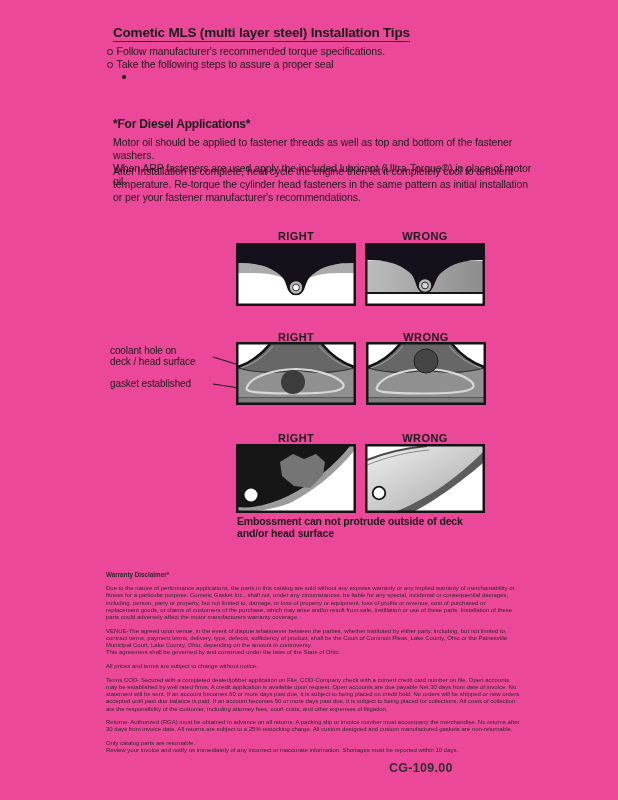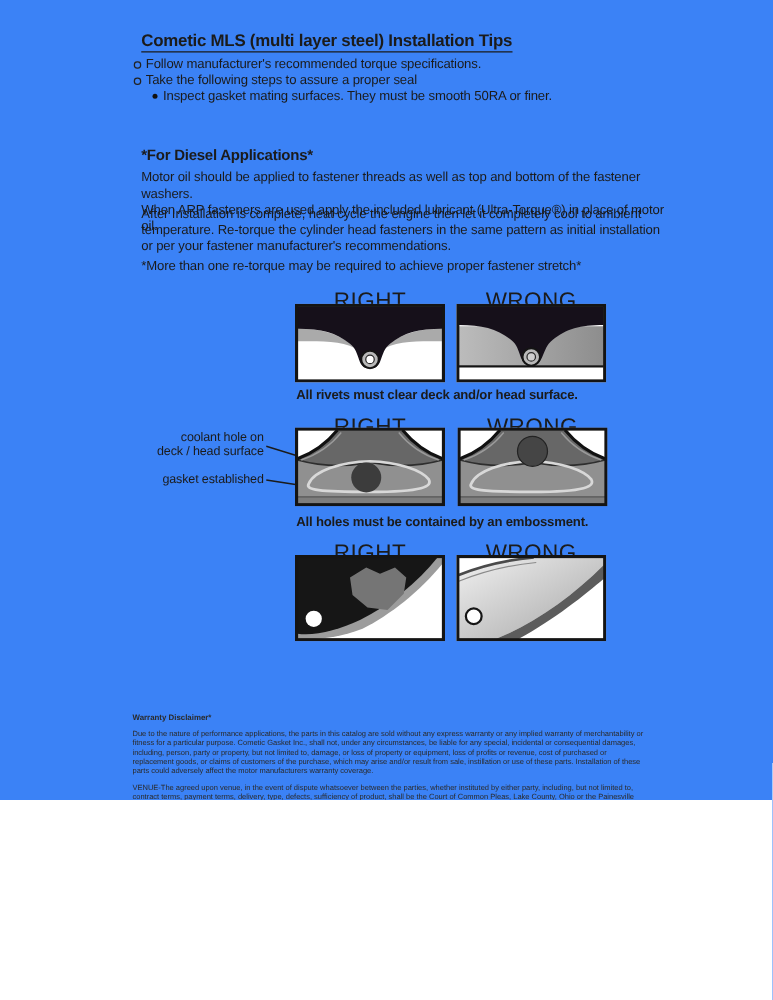--- a/index.html
+++ b/index.html
@@ -1,17 +1,17 @@
 <!DOCTYPE html>
 <html><head>
 <meta charset="utf-8">
 <style>
   html,body { margin:0; padding:0; background:#ffffff; }
   .page {
-    position:relative; width:618px; height:640px; background:#3b82f6;
+    position:relative; width:618px; height:800px; background:#ec4899;
     font-family:"Liberation Sans","DejaVu Sans",sans-serif; color:#1b1b1b;
     overflow:hidden;
   }
   .title {
     position:absolute; left:113px; top:25px;
     font-size:13.5px; font-weight:bold; letter-spacing:-0.2px;
     border-bottom:1.6px solid #1b1b1b; padding-bottom:1px;
   }
   .bullets { position:absolute; left:107px; top:45px; font-size:10.5px; letter-spacing:-0.1px; }
   .b { display:flex; line-height:13px; }
@@ -19,28 +19,28 @@
   .m-o { flex:none; width:3.6px; height:3.6px; border:1px solid #222; border-radius:50%; margin:4px 4px 0 0; }
   .m-f { flex:none; width:4.4px; height:4.4px; background:#111; border-radius:50%; margin:4px 4px 0 0; }
   .diesel-h { position:absolute; left:113px; top:117px; font-size:12px; font-weight:bold; letter-spacing:-0.2px; }
   .body-p {
     position:absolute; left:113px; width:430px;
     font-size:10.5px; line-height:13px; letter-spacing:-0.1px; white-space:pre-line;
   }
   .fig { position:absolute; }
   .flabel {
     position:absolute; width:120px; text-align:center;
-    font-size:18px; font-weight:normal; letter-spacing:0.4px;
+    font-size:11px; font-weight:bold; letter-spacing:0.4px;
   }
   .panel { position:absolute; display:block; }
   .fcaption {
     position:absolute; font-size:10.5px; font-weight:bold; letter-spacing:-0.15px;
     line-height:11.5px; white-space:pre-line;
   }
-  .ann { position:absolute; font-size:10px; line-height:11px; letter-spacing:-0.1px; text-align:right; white-space:pre-line; }
+  .ann { position:absolute; font-size:10px; line-height:11px; letter-spacing:-0.1px; white-space:pre-line; }
   .leader { position:absolute; left:0; top:0; }
   .legal { position:absolute; left:106px; top:571px; width:414px; font-size:6px; line-height:7.2px; color:#2a2a2a; letter-spacing:0; }
   .legal-h { font-weight:bold; font-size:6.3px; margin:0 0 7px 0; }
   .legal p { margin:0 0 6.5px 0; white-space:pre-line; }
   .pagenum { position:absolute; left:389px; top:761px; font-size:12.5px; letter-spacing:0.3px; color:#2f2f2f;font-weight:bold; }
 </style>
 </head>
 <body>
 
 <div class="page">
@@ -51,31 +51,29 @@
     <div class="b">
       <span class="m-o"></span>
       <span>Follow manufacturer's recommended torque specifications.</span>
     </div>
     <div class="b">
       <span class="m-o"></span>
       <span>Take the following steps to assure a proper seal</span>
     </div>
     <div class="b sub">
       <span class="m-f"></span>
-      <span>Inspect gasket mating surfaces.  They must be smooth 50RA or finer.</span>
     </div>
   </div>
 
   <div class="diesel-h">*For Diesel Applications*</div>
   <div class="body-p" style="top:136px">Motor oil should be applied to fastener threads as well as top and bottom of the fastener washers.
 When ARP fasteners are used apply the included lubricant (Ultra-Torque®) in place of motor oil.</div>
   <div class="body-p" style="top:165px">After Installation is complete, heat cycle the engine then let it completely cool to ambient
 temperature. Re-torque the cylinder head fasteners in the same pattern as initial installation
 or per your fastener manufacturer's recommendations.</div>
-  <div class="body-p" style="top:207px">*More than one re-torque may be required to achieve proper fastener stretch*</div>
 
   <div class="fig" style="left:236px; top:230px; width:250px; height:96px;">
     <div class="flabel" style="left:0;   top:0;">RIGHT</div>
     <div class="flabel" style="left:129px;top:0;">WRONG</div>
 
     <svg class="panel" style="left:0; top:13px;" width="120" height="63" viewBox="0 0 120 63">
       <rect x="0" y="0" width="120" height="63" fill="#ffffff"></rect>
       <path d="M2,20 C20,20 33,23 46,33 L52,38 C40,29 20,30 2,30 Z" fill="#aaaaaa"></path>
       <path d="M118,20 C100,20 87,23 74,33 L68,38 C80,29 100,30 118,30 Z" fill="#aaaaaa"></path>
       <path d="M2,2 H118 V20 C99,20 87,23 76,32 C67,39 71,52 60,52 C49,52 53,39 44,32 C33,23 21,20 2,20 Z" fill="#16101a"></path>
@@ -93,21 +91,20 @@
       </defs>
       <rect x="0" y="0" width="120" height="63" fill="#ffffff"></rect>
       <rect x="2" y="18" width="116" height="31.5" fill="url(#gw1)"></rect>
       <line x1="2" y1="50" x2="118" y2="50" stroke="#141414" stroke-width="1.8"></line>
       <path d="M2,2 H118 V17 C99,17 88,20 77,29 C68,36 71,49 60,49 C49,49 53,36 44,29 C33,20 21,17 2,17 Z" fill="#16101a"></path>
       <circle cx="60" cy="42.5" r="7" fill="#b9b9b9" stroke="#141414" stroke-width="1.6"></circle>
       <circle cx="60" cy="42.5" r="3.4" fill="#cfcfcf" stroke="#2a2a2a" stroke-width="1"></circle>
       <rect x="1.25" y="1.25" width="117.5" height="60.5" fill="none" stroke="#141414" stroke-width="2.5"></rect>
     </svg>
 
-    <div class="fcaption" style="left:1px; top:81px; width:250px;">All rivets must clear deck and/or head surface.</div>
   </div>
 
   <div class="fig" style="left:110px; top:331px; width:380px; height:96px;">
     <div class="flabel" style="left:126px; top:0;">RIGHT</div>
     <div class="flabel" style="left:256px; top:0;">WRONG</div>
 
     <div class="ann" style="left:0; top:14px; width:101px;">coolant hole on
 deck / head surface</div>
     <div class="ann" style="left:0; top:47px; width:101px;">gasket established</div>
 
@@ -143,21 +140,20 @@
       <path d="M86,2 C95,13 107,21 118,25" stroke="#111111" stroke-width="2.4" fill="none"></path>
       <path d="M37,4 C29,14 17,22 5,26" stroke="#9a9a9a" stroke-width="1.1" fill="none"></path>
       <path d="M83,4 C91,14 103,22 115,26" stroke="#9a9a9a" stroke-width="1.1" fill="none"></path>
       <rect x="2" y="55.5" width="116" height="5.5" fill="#7d7d7d"></rect>
       <line x1="2" y1="55.5" x2="118" y2="55.5" stroke="#565656" stroke-width="1"></line>
       <path d="M11,45 C15,35 36,27.5 60,27 C82,27.5 101,34 107,41.5 C110,47 103,51.5 60,51.5 C19,51.5 8,50 11,45 Z" stroke="#d8d8d8" stroke-width="2.2" fill="none"></path>
       <circle cx="60" cy="19" r="12" fill="#454545" stroke="#232323" stroke-width="1"></circle>
       <rect x="1.25" y="1.25" width="117.5" height="60.5" fill="none" stroke="#141414" stroke-width="2.5"></rect>
     </svg>
 
-    <div class="fcaption" style="left:127px; top:82px; width:253px;">All holes must be contained by an embossment.</div>
   </div>
 
   <div class="fig" style="left:236px; top:432px; width:250px; height:112px;">
     <div class="flabel" style="left:0;   top:0;">RIGHT</div>
     <div class="flabel" style="left:129px;top:0;">WRONG</div>
 
     <svg class="panel" style="left:0; top:12px;" width="120" height="69" viewBox="0 0 120 69">
       <rect x="0" y="0" width="120" height="69" fill="#ffffff"></rect>
       <path d="M2,2 H118 V7 C100,29 76,48 54,59 C36,66 18,68 2,67 Z" fill="#9c9c9c"></path>
       <path d="M2,2 H114 C98,22 76,40 52,52 C35,60 16,65 2,63 Z" fill="#161616"></path>
@@ -175,20 +171,22 @@
       </defs>
       <rect x="0" y="0" width="120" height="69" fill="#ffffff"></rect>
       <path d="M2,16 C22,8 40,4 62,2 H118 V8 C92,34 62,55 32,67 H2 Z" fill="url(#g3)"></path>
       <path d="M118,8 C92,34 62,55 32,67 H50 C78,52 104,31 118,19 Z" fill="#5c5c5c"></path>
       <path d="M2,16 C22,8 40,4 62,2" stroke="#4a4a4a" stroke-width="2.2" fill="none"></path>
       <path d="M2,21 C22,13 42,8 64,6" stroke="#8a8a8a" stroke-width="1" fill="none"></path>
       <circle cx="14" cy="49" r="6.3" fill="#ffffff" stroke="#161616" stroke-width="1.8"></circle>
       <rect x="1.25" y="1.25" width="117.5" height="66.5" fill="none" stroke="#141414" stroke-width="2.5"></rect>
     </svg>
 
+    <div class="fcaption" style="left:1px; top:84px; width:250px;">Embossment can not protrude outside of deck
+and/or head surface</div>
   </div>
 
   <div class="legal">
     <div class="legal-h">Warranty Disclaimer*</div>
     <p>Due to the nature of performance applications, the parts in this catalog are sold without any express warranty or any implied warranty of merchantability or fitness for a particular purpose.  Cometic Gasket Inc., shall not, under any circumstances, be liable for any special, incidental or consequential damages, including, person, party or property, but not limited to, damage, or loss of property or equipment, loss of profits or revenue, cost of purchased or replacement goods, or claims of customers of the purchase, which may arise and/or result from sale, instillation or use of these parts.  Installation of these parts could adversely affect the motor manufacturers warranty coverage.</p>
     <p>VENUE-The agreed upon venue, in the event of dispute whatsoever between the parties, whether instituted by either party, including, but not limited to, contract terms, payment terms, delivery, type, defects, sufficiency of product, shall be the Court of Common Pleas, Lake County, Ohio or the Painesville Municipal Court, Lake County, Ohio, depending on the amount in controversy.
 This agreement shall be governed by and construed under the laws of the State of Ohio.</p>
     <p>All prices and terms are subject to change without notice.</p>
     <p>Terms COD- Secured with a completed dealer/jobber application on File, COD-Company check with a current credit card number on file.  Open accounts may be established by well rated firms.  A credit application is available upon request.  Open accounts are due payable Net 30 days from date of invoice.  No statement will be sent.  If an account becomes 60 or more days past due, it is subject to being placed on credit hold.  No orders will be shipped or new orders accepted until past due balance is paid.  If an account becomes 90 or more days past due, it is subject to being placed for collections.  All costs of collection are the responsibility of the customer, including attorney fees, court costs, and other expenses of litigation.</p>
     <p>Returns- Authorized (RGA) must be obtained in advance on all returns.  A packing slip or invoice number must accompany the merchandise.  No returns after 30 days from invoice date.  All returns are subject to a 25% restocking charge.  All custom designed and custom manufactured gaskets are non-returnable.</p>

